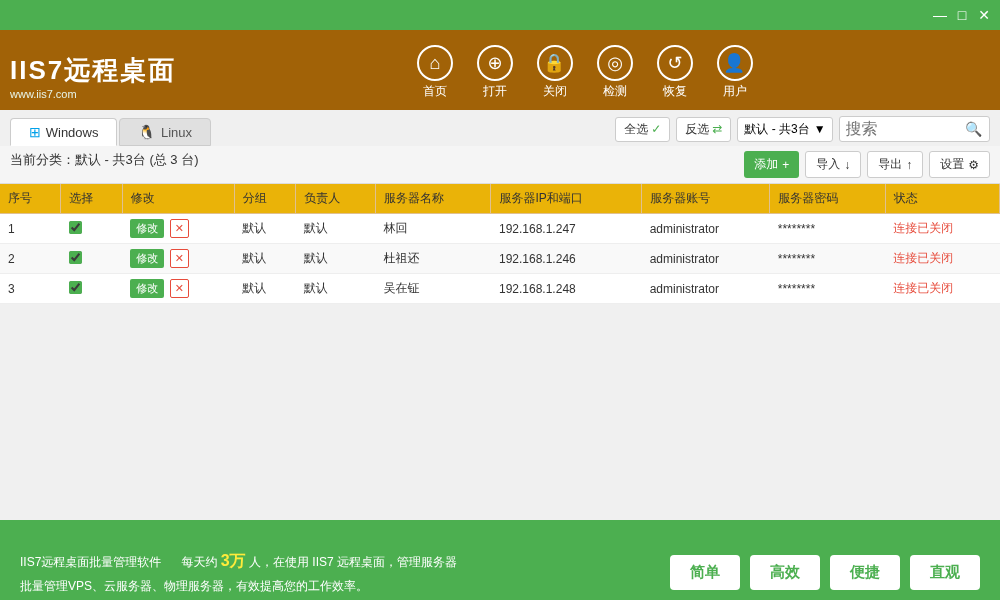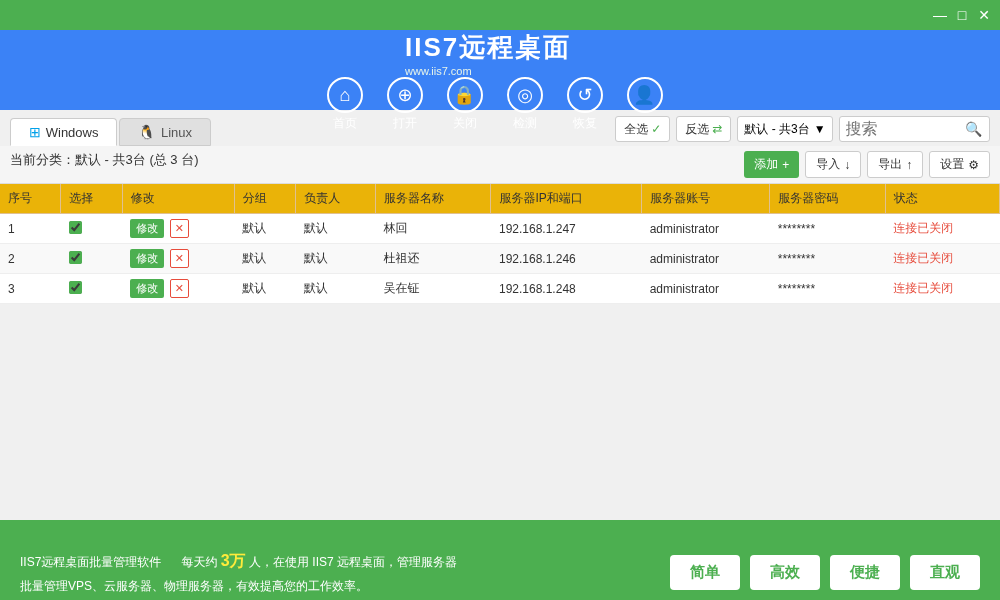--- a/index.html
+++ b/index.html
@@ -20,26 +20,25 @@
       align-items: center;
     }
     .title-btn {
       width: 16px; height: 16px;
       display: flex; align-items: center; justify-content: center;
       cursor: pointer; color: #fff; font-size: 14px;
     }
 
     
     .header {
-      background: #3b82f6;
-      display: flex;
-      align-items: center;
+      background: #a16207;
+      display: flex;
+      align-items: flex-end;
       padding: 0 20px 10px 10px;
       height: 80px;
-      flex-direction: column;
     }
     .logo-area {
       width: 180px;
     }
     .logo-title {
       font-size: 26px;
       font-weight: bold;
       color: #fff;
       letter-spacing: 2px;
     }
@@ -105,20 +104,21 @@
     .tab.inactive {
       background: #e0e0e0;
       border: 1px solid #ccc;
       color: #555;
     }
     .tab-icon-win { color: #00a0e9; font-size: 14px; }
     .tab-icon-linux { color: #555; font-size: 14px; }
 
     .tabs-right {
       display: flex;
+      align-items: center;
       gap: 6px;
       padding-bottom: 4px;
     }
     .action-btn-small {
       background: #fff;
       border: 1px solid #ccc;
       border-radius: 3px;
       padding: 3px 8px;
       cursor: pointer;
       font-size: 12px;

